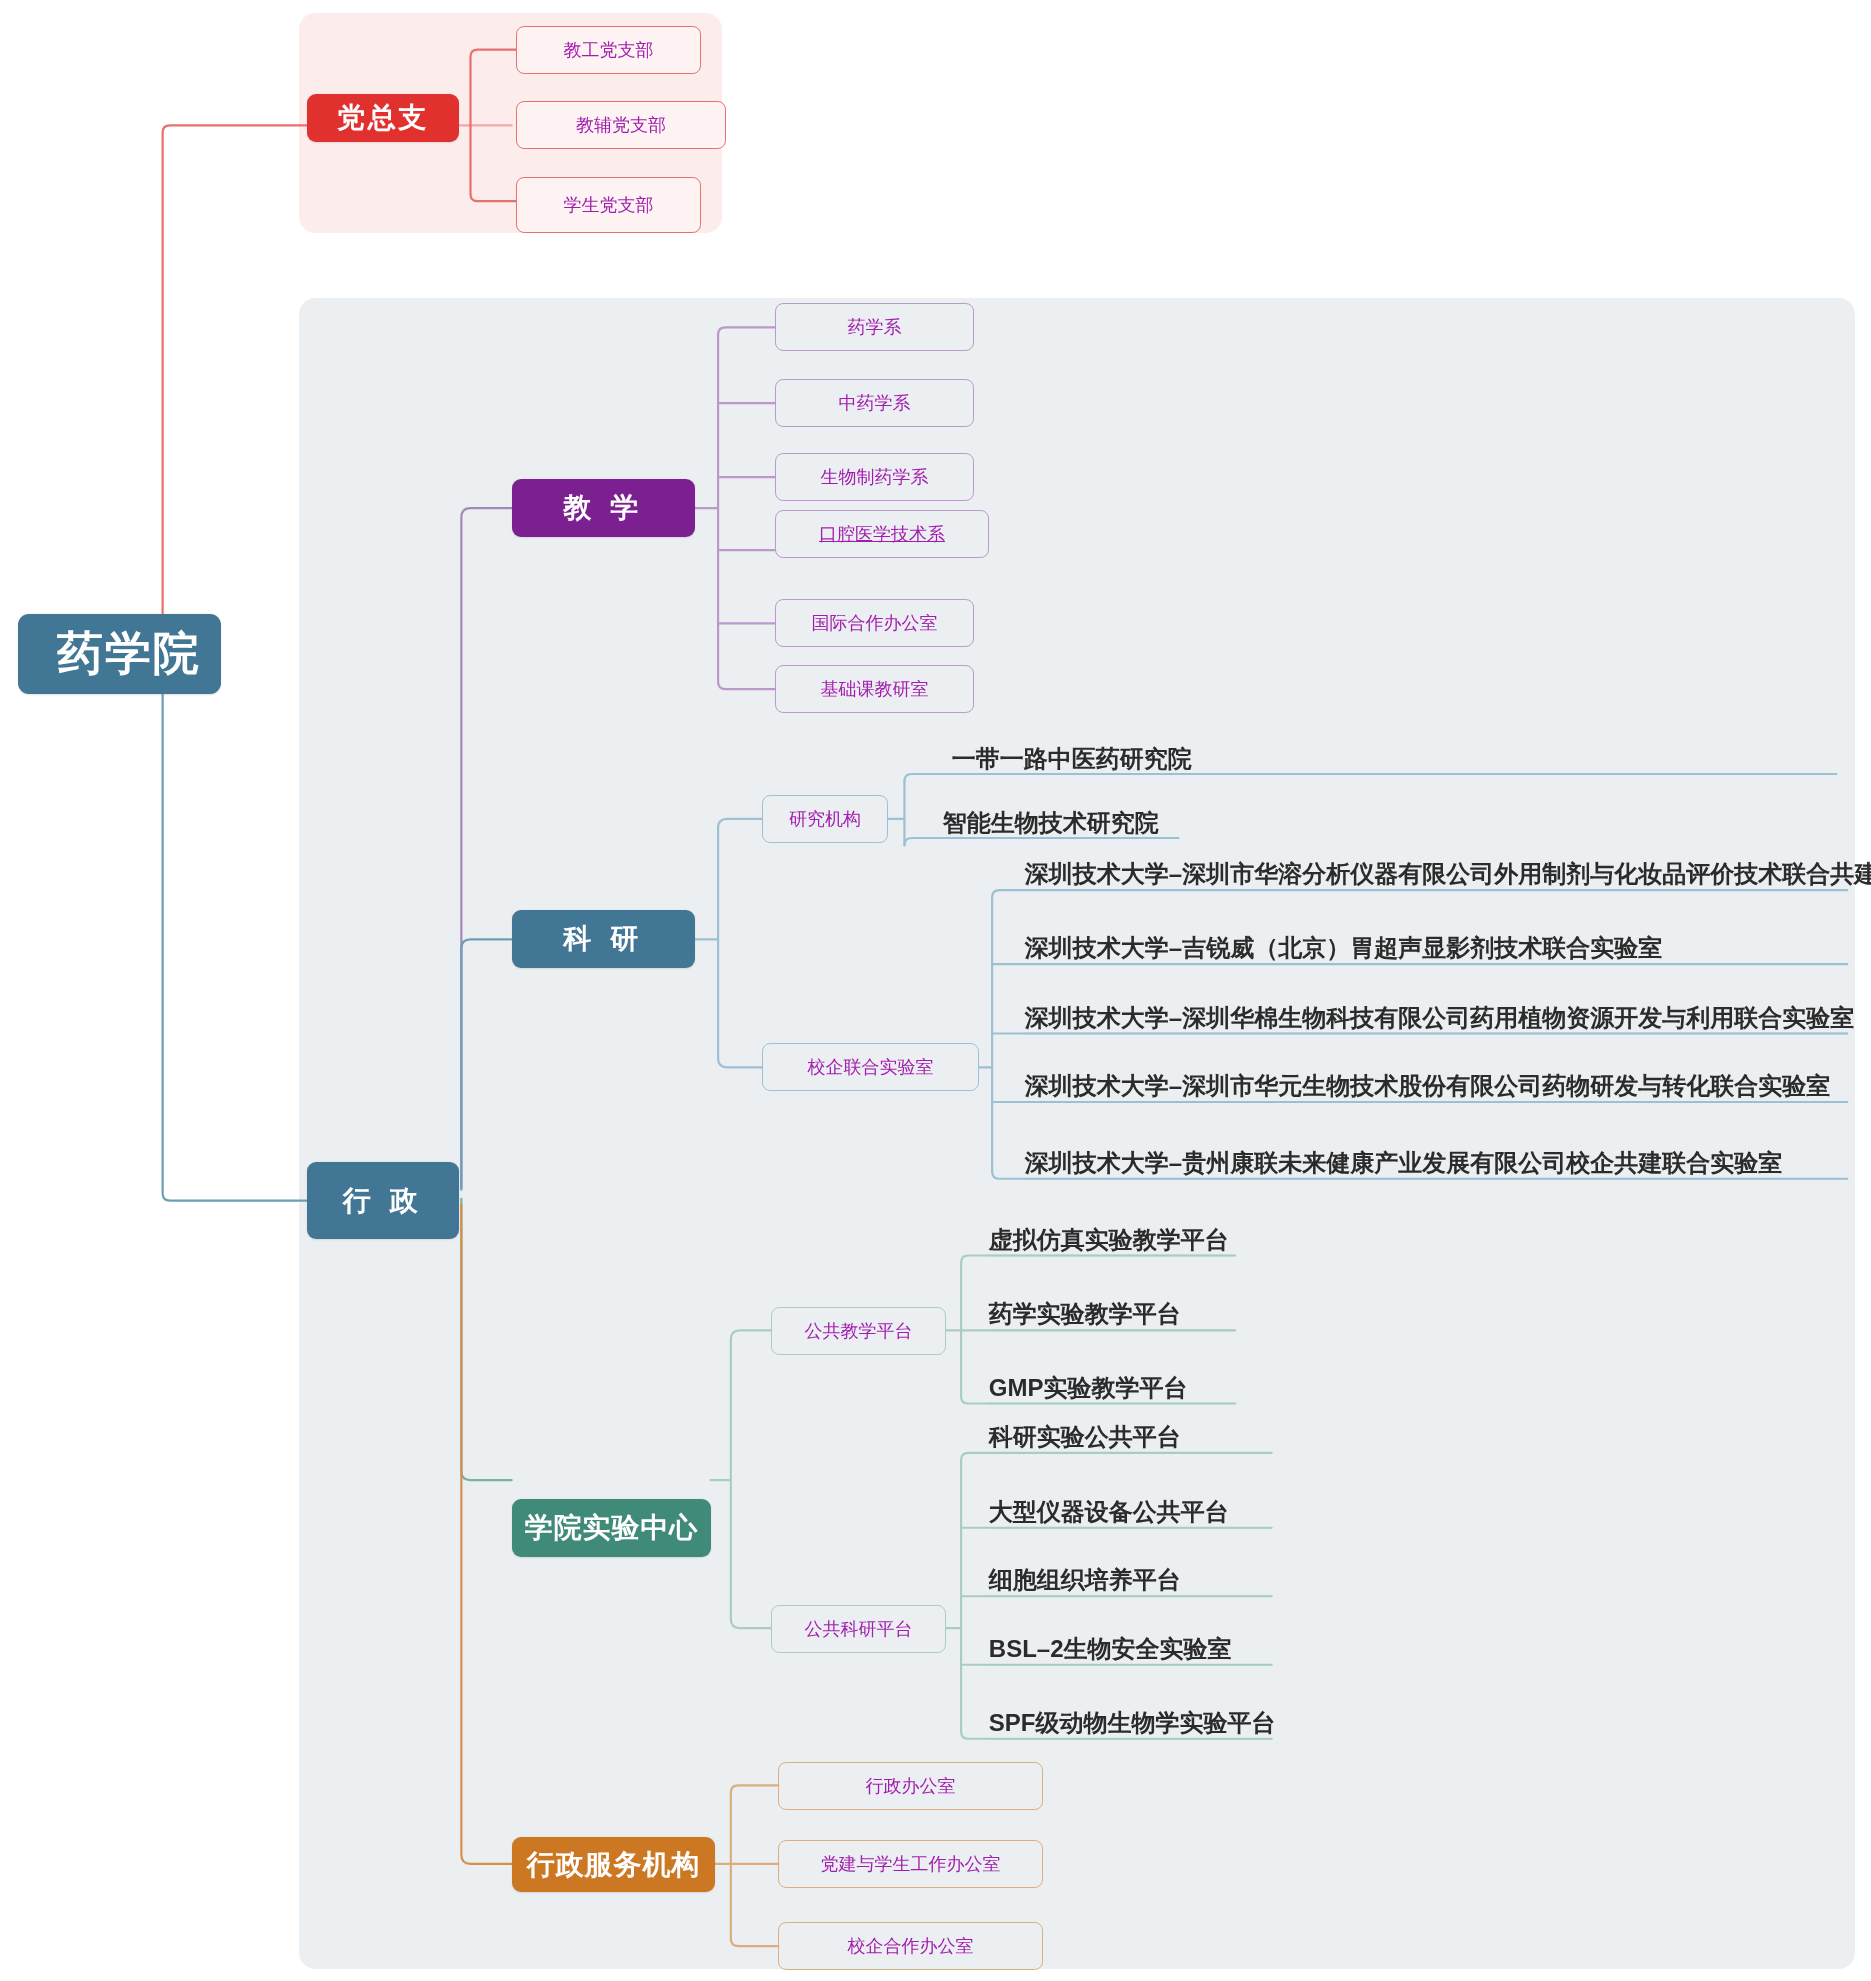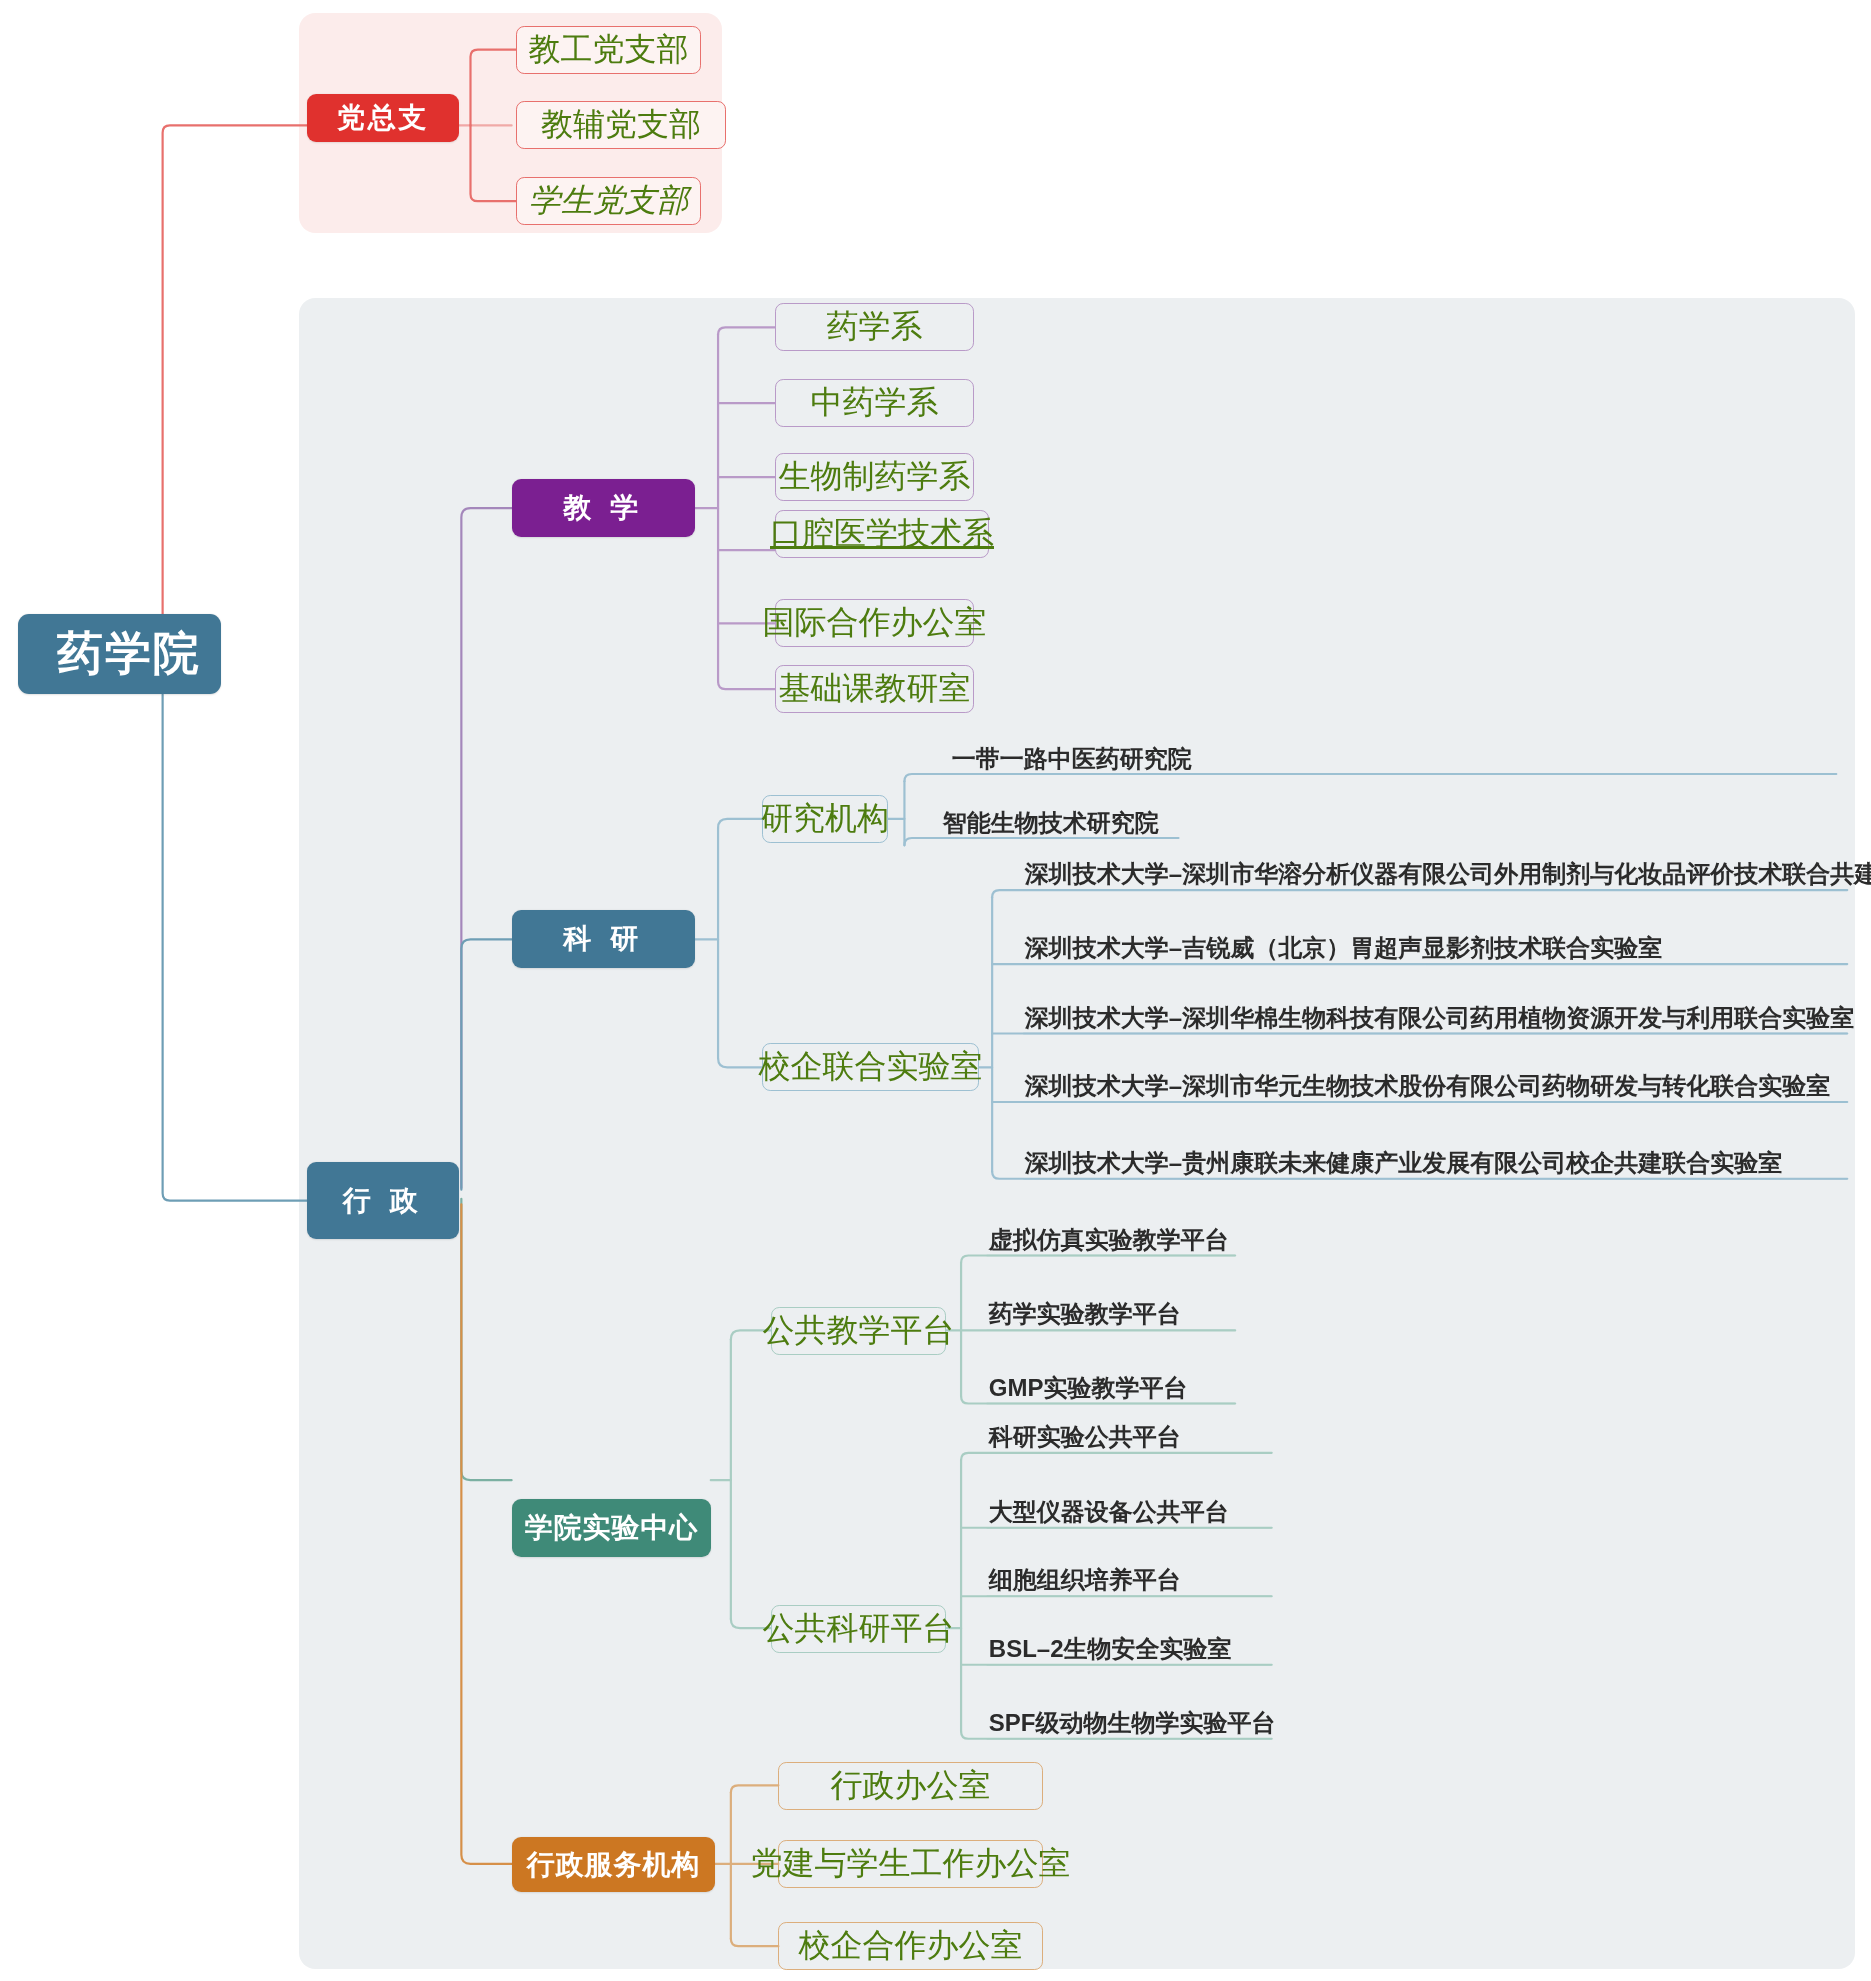--- a/index.html
+++ b/index.html
@@ -42,21 +42,21 @@
   .n-l1.party{background:#e0312e;letter-spacing:2.7px;}
   .n-l1.teach{background:#7b1f91;}
   .n-l1.research{background:#417795;}
   .n-l1.labcenter{background:#3f8a78;letter-spacing:0.9px;}
   .n-l1.adminsrv{background:#cc7722;letter-spacing:0.9px;}
   .n-l1.admin{background:#417795;}
 
   
   .n-box{
     background:transparent;border-radius:8.2px;border:1.5px solid #999;
-    color:#4d7c0f;font-size:32px;font-weight:400;
+    color:#a21caf;font-size:18px;font-weight:400;
   }
   .n-box.party-b{border-color:#e8706d;background:#fdf3f2;}
   .n-box.teach-b{border-color:#b99ac8;}
   .n-box.research-b{border-color:#9dc0d2;}
   .n-box.lab-b{border-color:#a9cdc3;}
   .n-box.admin-b{border-color:#dcae7c;}
 
   
   .n-leaf{
     color:#2b2b2b;font-size:24px;font-weight:700;
@@ -167,21 +167,21 @@
       <line x1="1080" y1="1903" x2="1392" y2="1903"></line>
     </g>
   </svg>
 
   <div class="node n-root" style="left:18.3px;top:614px;width:203px;height:80px;">药学院</div>
 
   <div class="node n-l1 party" style="left:307px;top:94px;width:152px;height:48px;">党总支</div>
 
   <div class="node n-box party-b" style="left:516px;top:25.6px;width:185px;height:48px;">教工党支部</div>
   <div class="node n-box party-b" style="left:516px;top:101px;width:210px;height:48px;">教辅党支部</div>
-  <div class="node n-box party-b" style="left:516px;top:177px;width:185px;height:48px;font-style:italic;">学生党支部</div>
+  <div class="node n-box party-b" style="left:516px;top:177px;width:185px;height:56px;">学生党支部</div>
 
   <div class="node n-l1 admin" style="left:307px;top:1162px;width:152px;height:77px;">行 政</div>
 
   <div class="node n-l1 teach" style="left:512px;top:479px;width:183px;height:58px;">教 学</div>
 
   <div class="node n-box teach-b" style="left:775px;top:303px;width:199px;height:48px;">药学系</div>
   <div class="node n-box teach-b" style="left:775px;top:379px;width:199px;height:48px;">中药学系</div>
   <div class="node n-box teach-b" style="left:775px;top:453px;width:199px;height:48px;">生物制药学系</div>
   <div class="node n-box teach-b" style="left:775px;top:510px;width:214px;height:48px;text-decoration:underline;">口腔医学技术系</div>
   <div class="node n-box teach-b" style="left:775px;top:599px;width:199px;height:48px;">国际合作办公室</div>

